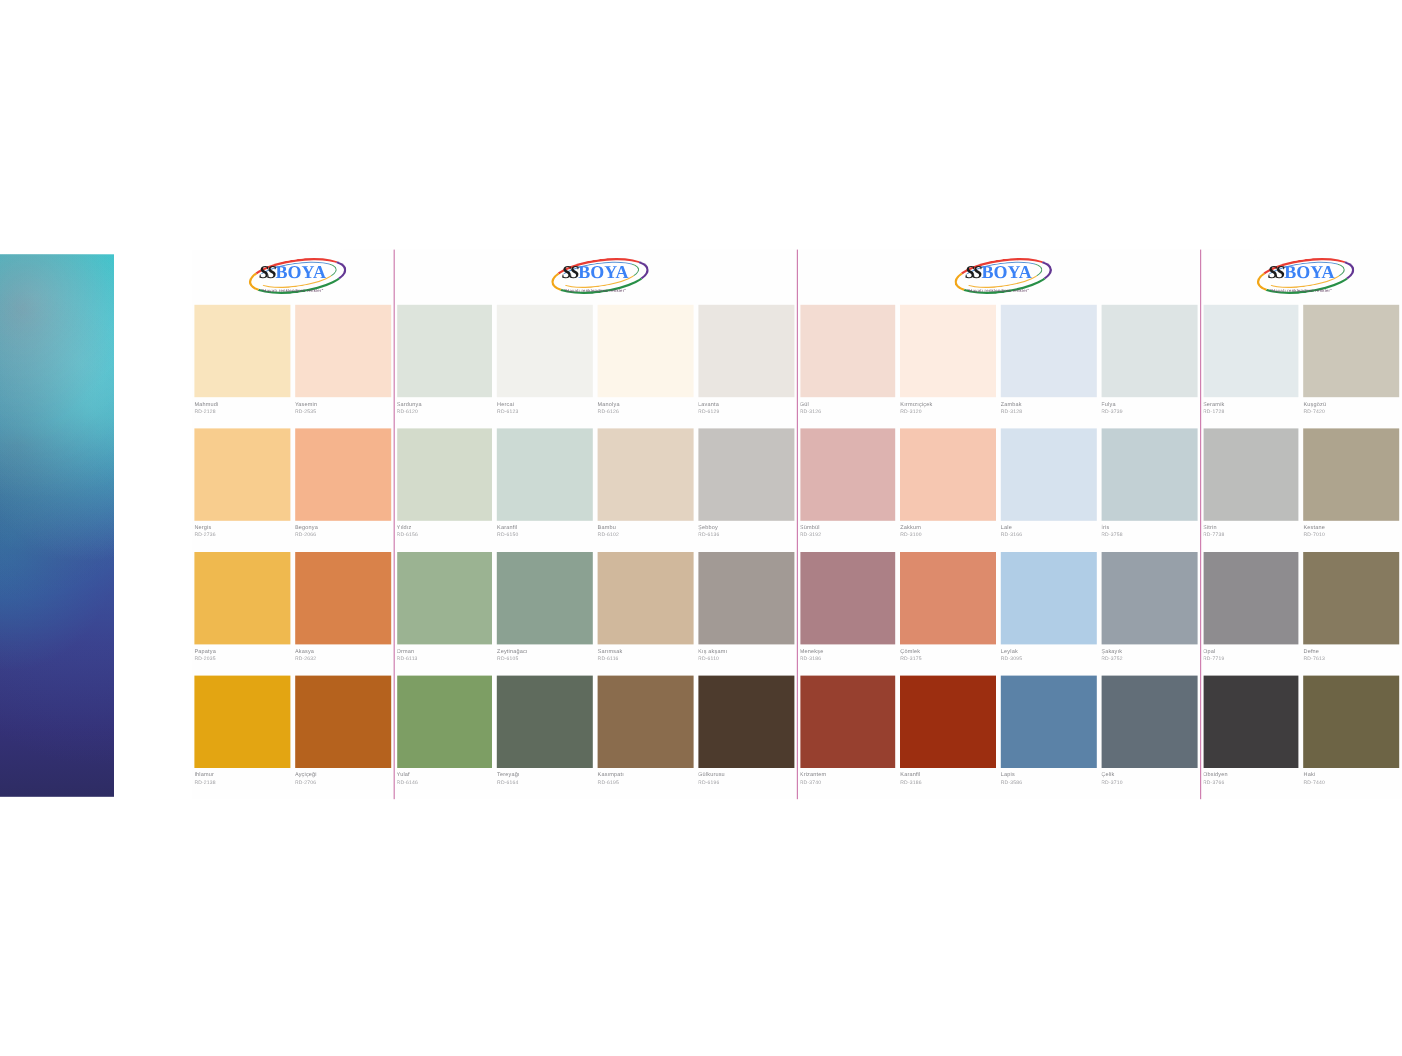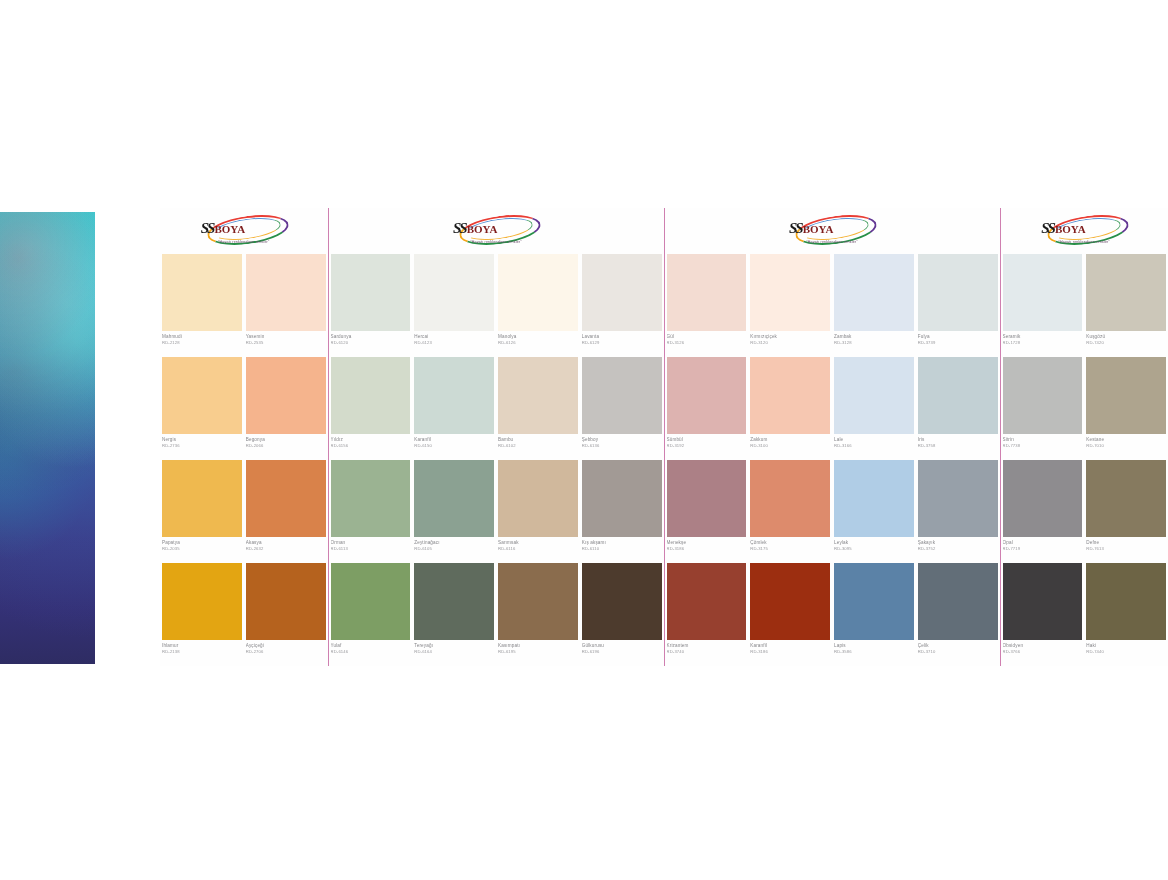--- a/index.html
+++ b/index.html
@@ -92,38 +92,39 @@
     height: 30px;
     display: flex;
     flex-direction: column;
     align-items: center;
     justify-content: center;
   }
   .logo-main {
     position: relative;
     display: flex;
     align-items: center;
+    justify-content: center;
     width: 100%;
     height: 20px;
   }
   .logo-ss {
     font-family: "Liberation Serif", serif;
     font-style: italic;
     font-weight: bold;
     font-size: 15px;
     color: #1b1b1b;
     letter-spacing: -2px;
     margin-right: 1px;
     z-index: 3;
   }
   .logo-word {
     font-family: "Liberation Serif", serif;
     font-weight: bold;
-    font-size: 11px;
-    color: #7f1d1d;
+    font-size: 15px;
+    color: #3b82f6;
     letter-spacing: 0px;
     z-index: 3;
   }
   .logo-arc {
     position: absolute;
     left: 6px;
     top: -3px;
     width: 78px;
     height: 24px;
     border-radius: 50%;

